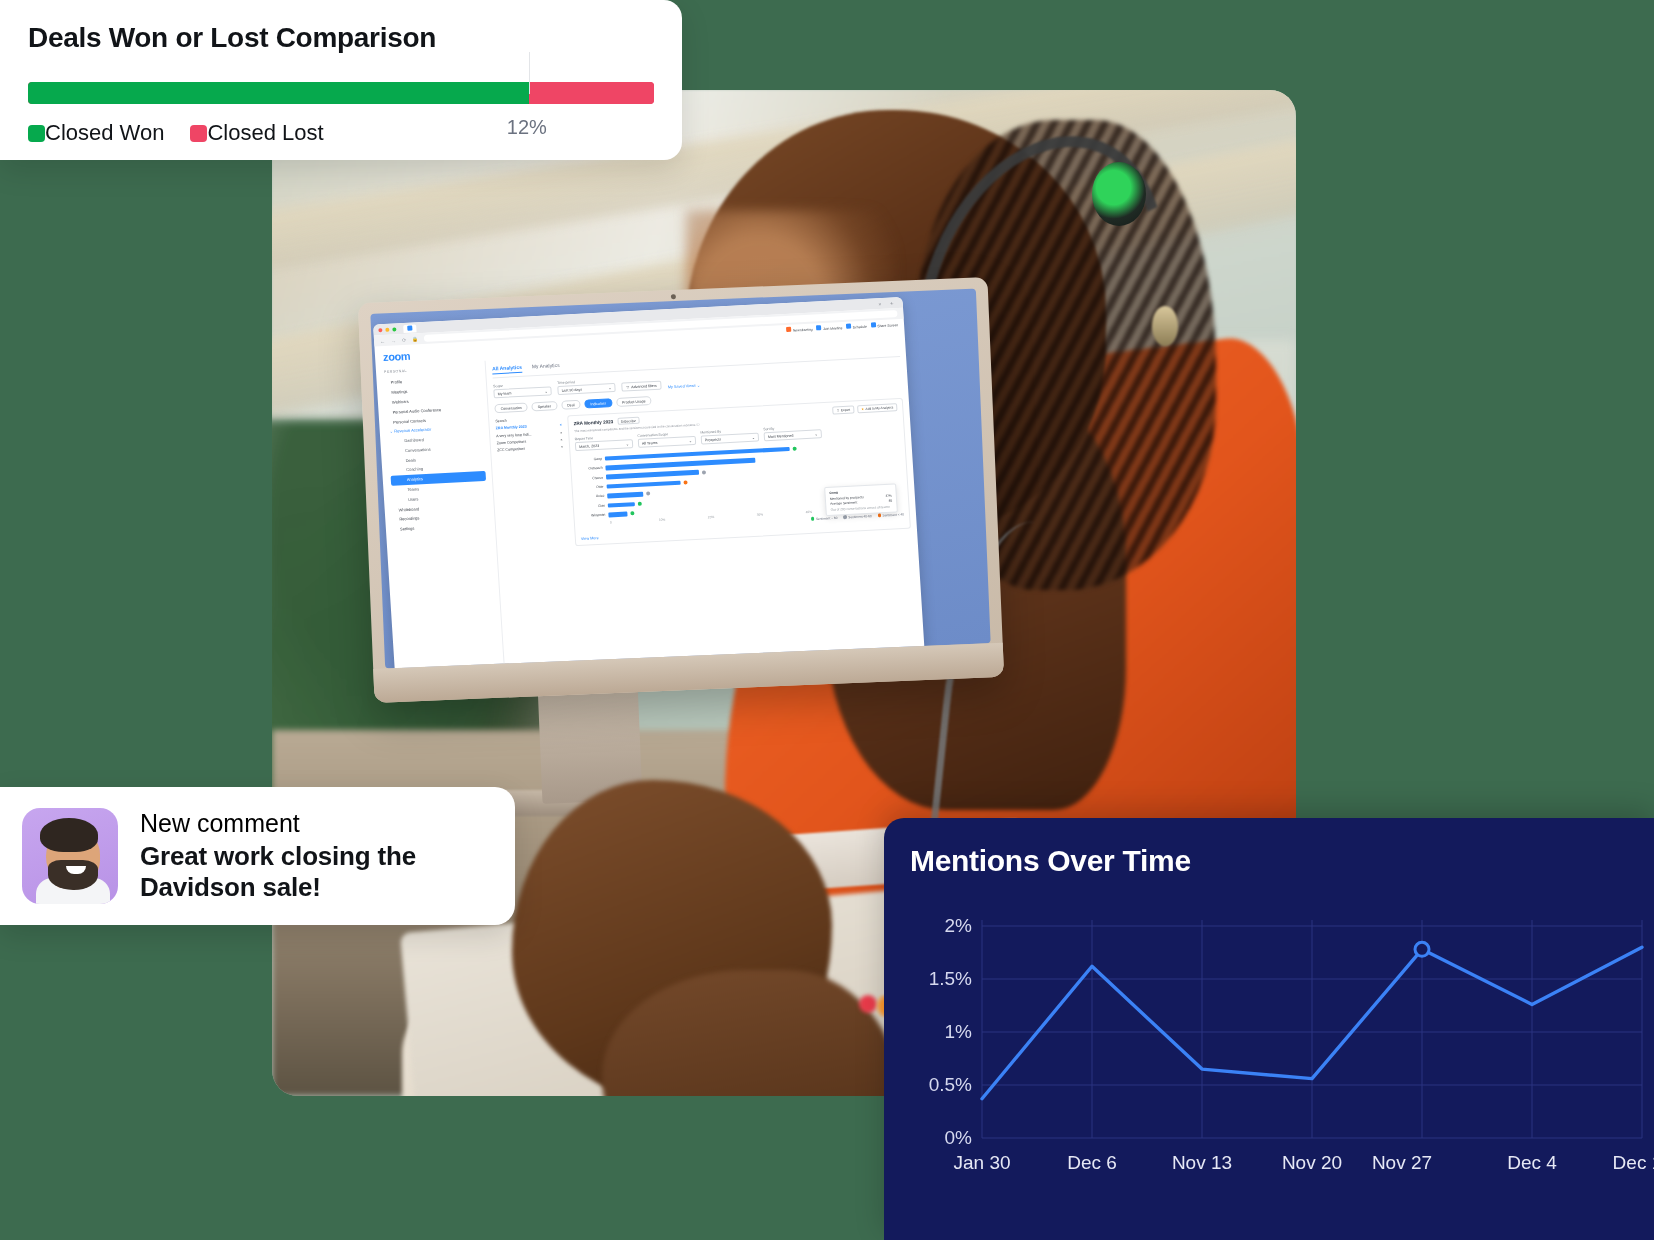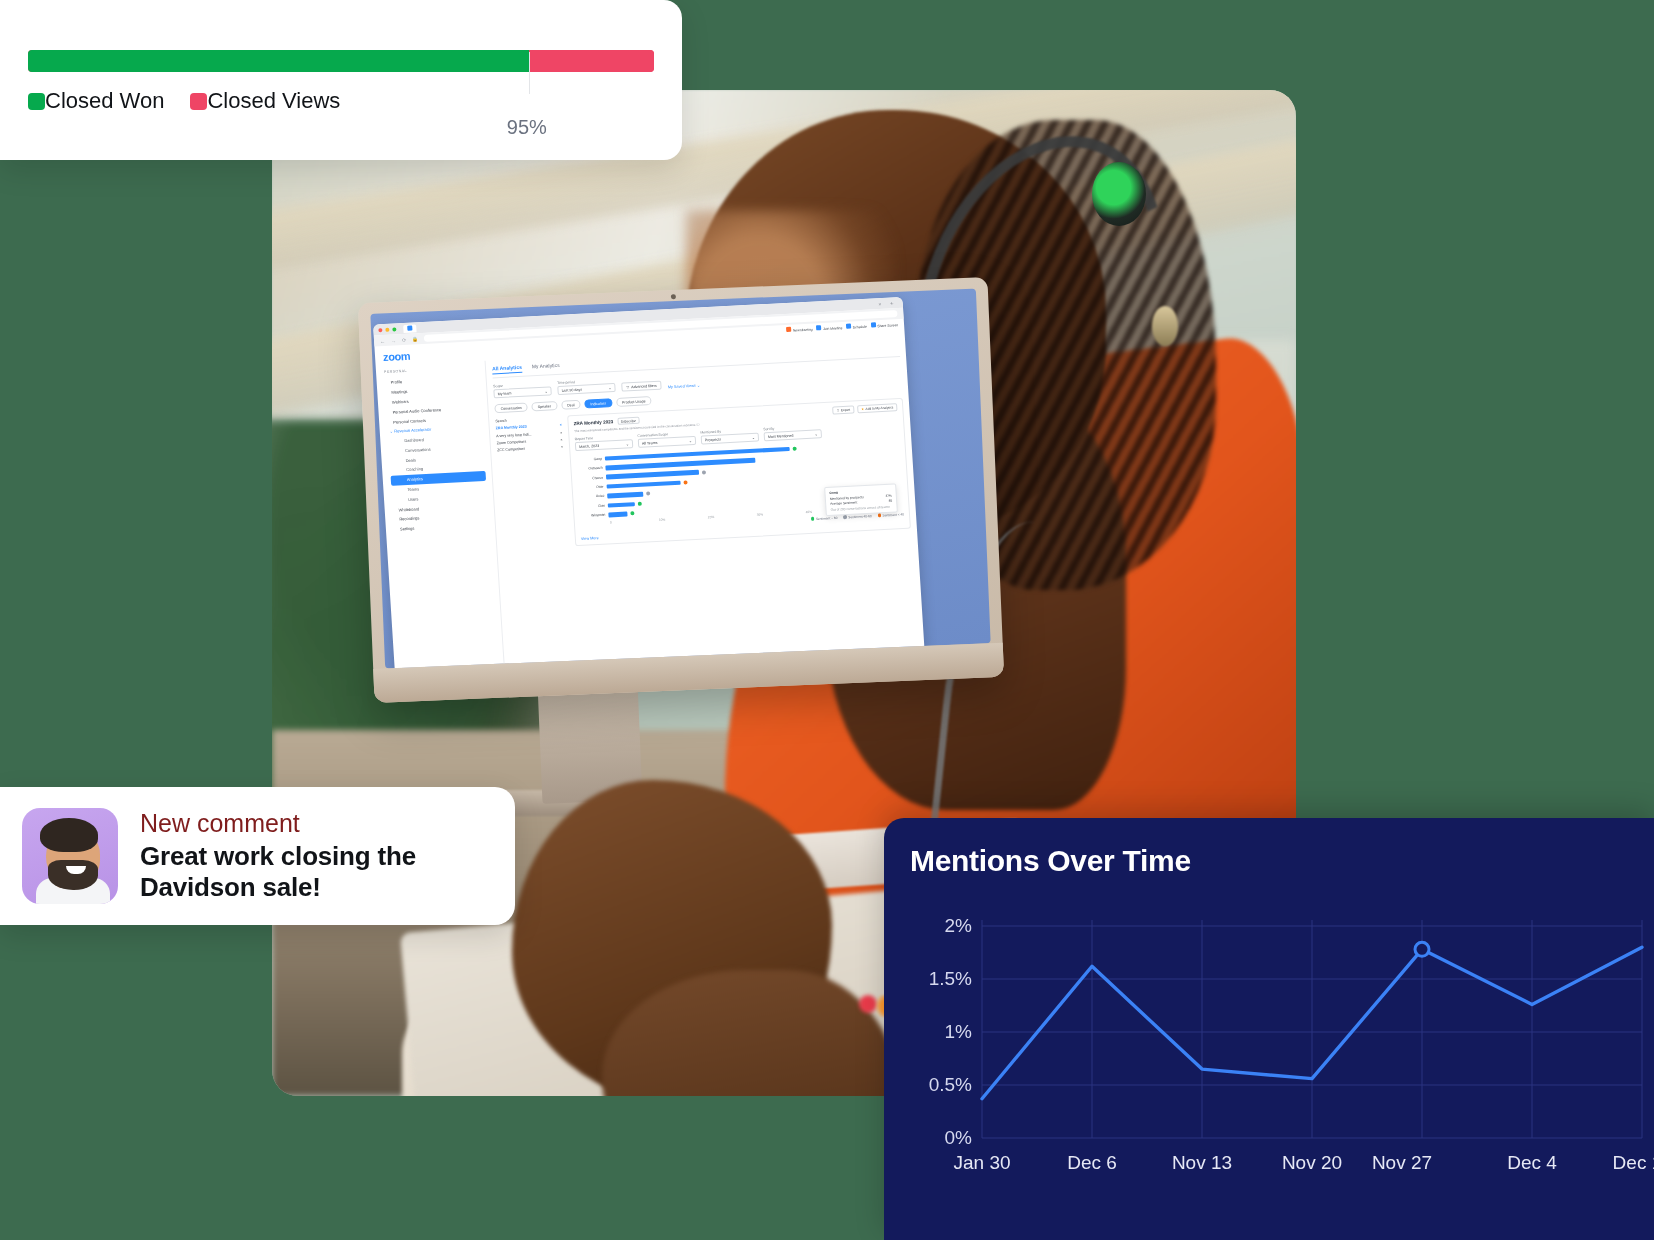--- a/index.html
+++ b/index.html
@@ -294,21 +294,21 @@
     background: linear-gradient(160deg,#c7a6ef,#b892e6);
     position:relative; overflow:hidden;
   }
   .av-shirt { position:absolute; left:14px; bottom:0; width:74px; height:26px; background:#f4f5f7; border-radius:16px 16px 0 0; }
   .av-neck { position:absolute; left:32px; bottom:16px; width:36px; height:26px; background:#c98f6d; border-radius:8px; }
   .av-head { position:absolute; left:24px; top:20px; width:54px; height:58px; background:#dda579; border-radius:48% 46% 44% 50%; }
   .av-hair { position:absolute; left:18px; top:10px; width:58px; height:34px; background:#2f2620; border-radius:50% 50% 38% 40%; }
   .av-beard { position:absolute; left:26px; top:52px; width:50px; height:30px; background:#3a2f27; border-radius:26% 30% 48% 50%; }
   .av-mouth { position:absolute; left:44px; top:58px; width:20px; height:8px; background:#fff; border-radius:0 0 10px 10px; }
   .comment-txt { flex:1; }
-  .comment-h { font-size:25px; color:#7f1d1d; margin-bottom:3px; }
+  .comment-h { font-size:25px; color:#000000; margin-bottom:3px; }
   .comment-b { font-size:26px; font-weight:700; color:#111418; line-height:1.18; letter-spacing:-.2px; }
 
   
   .mentions {
     position:absolute; left:884px; top:818px; width:770px; height:422px;
     background:#131a5c; border-radius:20px 0 0 0;
     padding: 26px 0 10px 26px; color:#fff;
     box-shadow: 0 -8px 30px rgba(0,0,0,.2);
   }
   .mentions-title { font-size:30px; font-weight:700; letter-spacing:-.3px; }
@@ -590,36 +590,37 @@
             </div>
           </div>
 
         </div>
         <div class="monitor-chin"></div>
       </div>
     </div>
   </div>
 
   <div class="deals-card">
+    <div class="deals-title">Deals Won or Lost Comparison</div>
     <div class="deals-bar">
       <div class="won" id="wonbar" style="width: 80%;"></div>
       <div class="lost"></div>
     </div>
     <div class="deals-tick" id="dealstick" style="left: 528.8px;"></div>
     <div class="deals-legend">
       <span class="lg">
           <i style="background:#06A94D"></i>
           <span>Closed Won</span>
         </span>
       <span class="lg">
           <i style="background:#EF4565"></i>
-          <span>Closed Views</span>
+          <span>Closed Lost</span>
         </span>
     </div>
-    <div class="deals-pct" id="dealspct" style="left: 506.8px; top: 116px;">95%</div>
+    <div class="deals-pct" id="dealspct" style="left: 506.8px; top: 116px;">12%</div>
   </div>
 
   <div class="comment-card">
     <div class="avatar">
       <div class="av-shirt"></div>
         <div class="av-neck"></div>
         <div class="av-head"></div>
       <div class="av-beard"></div>
         <div class="av-mouth"></div>
         <div class="av-hair"></div>

